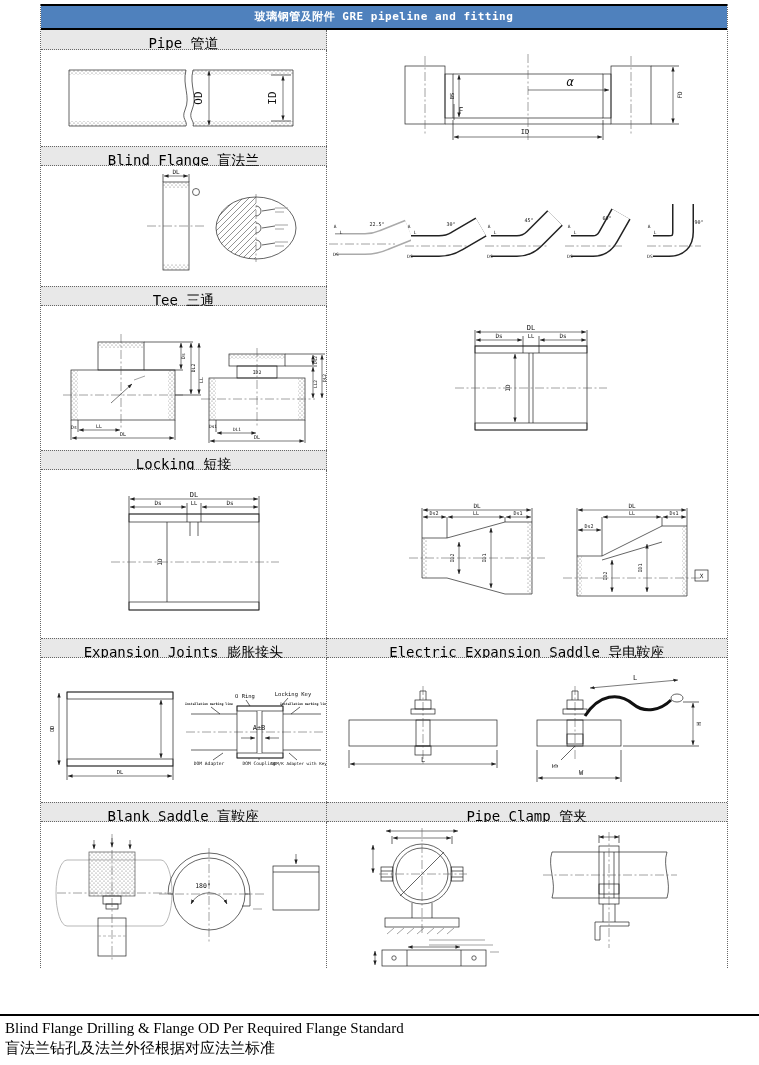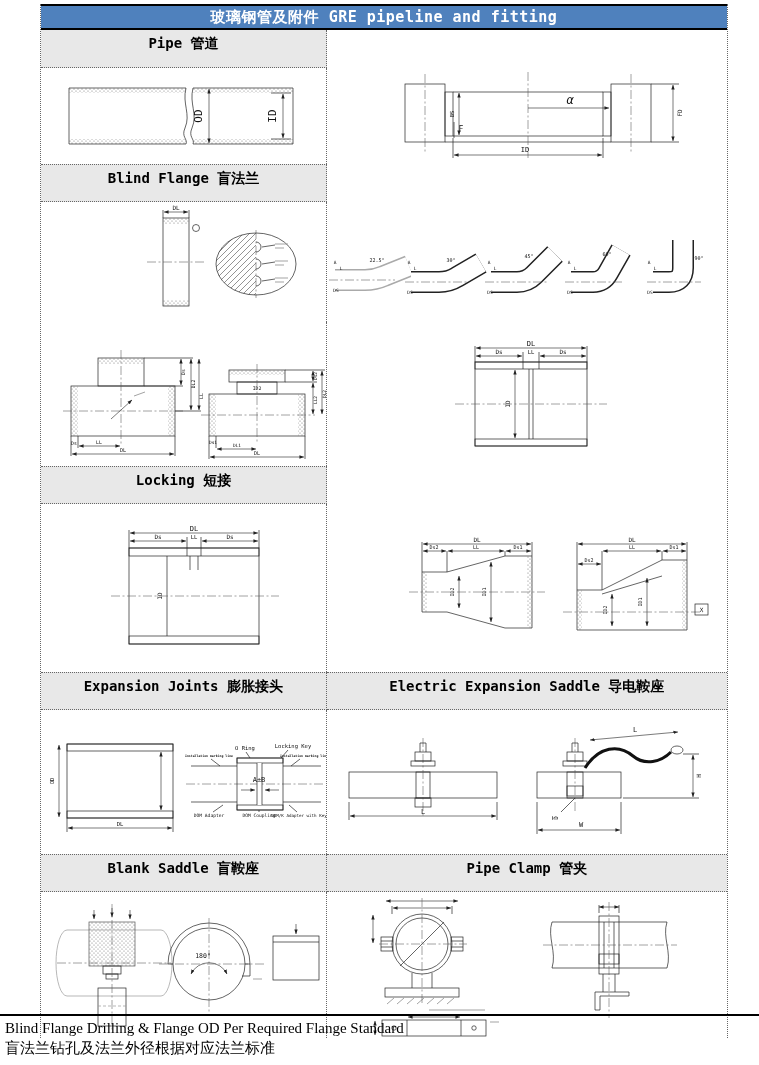--- a/index.html
+++ b/index.html
@@ -1,23 +1,23 @@
 <!DOCTYPE html>
 <html><head>
 <meta charset="utf-8">
 <style>
   *{margin:0;padding:0;box-sizing:border-box}
   html,body{width:759px;height:1065px;background:#fff;overflow:hidden;position:relative;
     font-family:"DejaVu Sans",sans-serif;color:#000}
   .tbl{position:absolute;left:40px;top:4px;width:688px;border-left:1px dotted #666;border-right:1px dotted #666;background:#fff}
   .title{height:26px;line-height:22px;background:#4f81bd;color:#fff;text-align:center;font-weight:bold;
-    font-size:15px;letter-spacing:.5px;border-top:2px solid #000;border-bottom:2px solid #000;
+    font-size:11px;letter-spacing:.5px;border-top:2px solid #000;border-bottom:2px solid #000;
     font-family:"DejaVu Sans Mono","DejaVu Sans",sans-serif}
   .row{display:flex}
-  .hdr-row .hd{height:38px;background:#e8e8e8;font-weight:bold;font-size:14px;text-align:center;line-height:26px;
+  .hdr-row .hd{height:20px;background:#e8e8e8;font-weight:normal;font-size:14px;text-align:center;line-height:26px;
     border-bottom:1px dotted #666;border-top:1px dotted #666;
     font-family:"DejaVu Sans Mono","DejaVu Sans",sans-serif}
   .hdr-row.first .hd{border-top:none}
   .cl{width:286px;border-right:1px dotted #666}
   .cr{width:401px}
   .cell{position:relative;overflow:hidden;background:#fff}
   svg{display:block}
   svg .t{stroke:#222;stroke-width:.7;fill:none}
   svg .gy{stroke:#999;stroke-width:.7;fill:none}
   svg .d{stroke:#222;stroke-width:.6;fill:none;marker-start:url(#ar);marker-end:url(#ar)}
@@ -188,20 +188,21 @@
           <text x="54" y="54" font-size="5">90°</text>
           <text x="4" y="58" font-size="4.5">A</text>
           <text x="10" y="64" font-size="4.5">L</text>
           <text x="5" y="88" font-size="4.5">DS</text>
         </g>
       </svg>
     </div>
   </div>
 
   <div class="row hdr-row">
+    <div class="hd cl">Tee 三通</div>
   </div>
 
   <div class="row" style="height:144px">
     <div class="cell cl">
       <svg width="286" height="144">
         <g>
           <rect class="t" x="30" y="64" width="104" height="50"></rect>
           <rect x="30" y="64" width="7" height="50" fill="url(#stp)"></rect>
             <rect x="127" y="64" width="7" height="50" fill="url(#stp)"></rect>
           <rect class="t" x="57" y="36" width="46" height="28"></rect>

